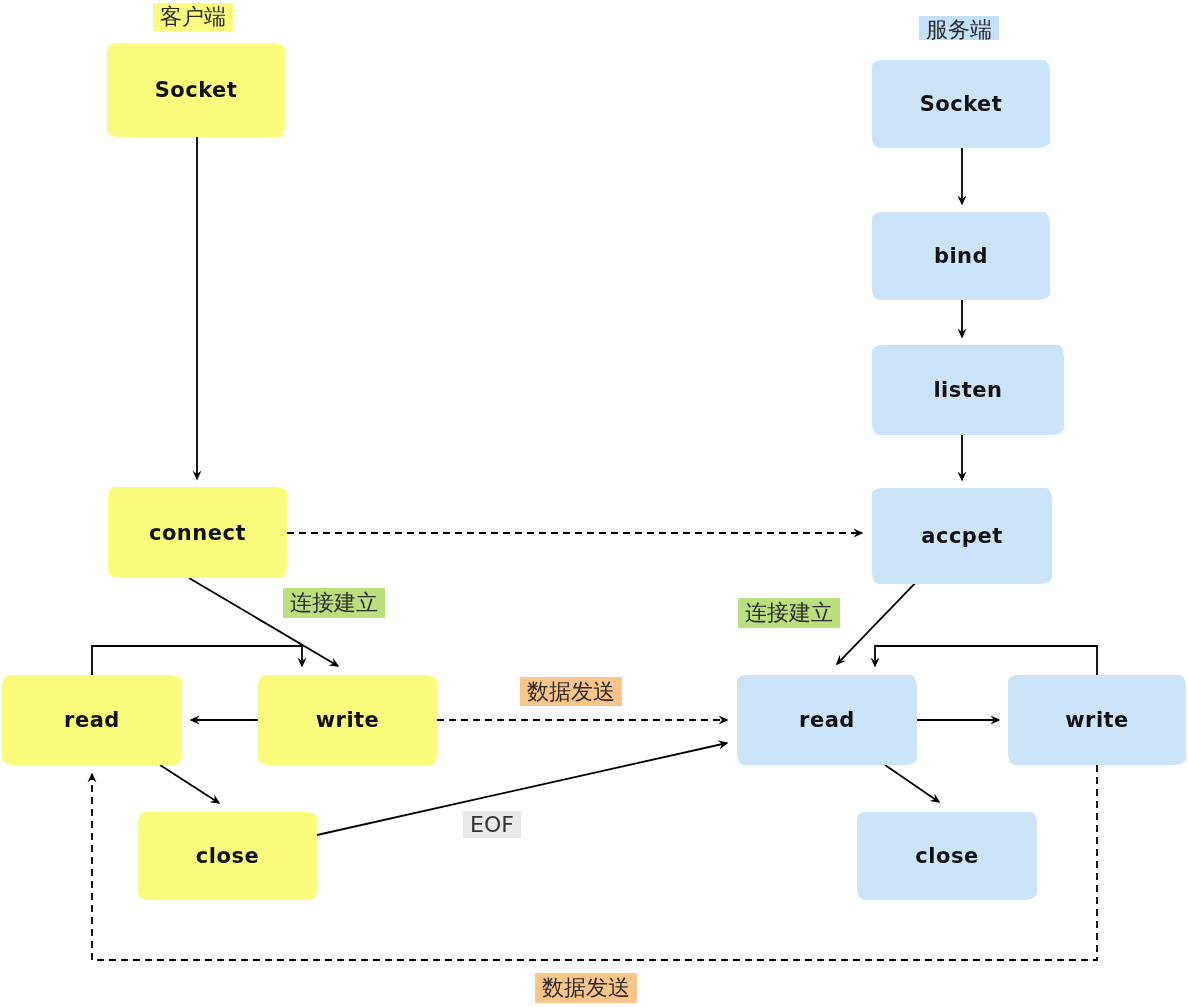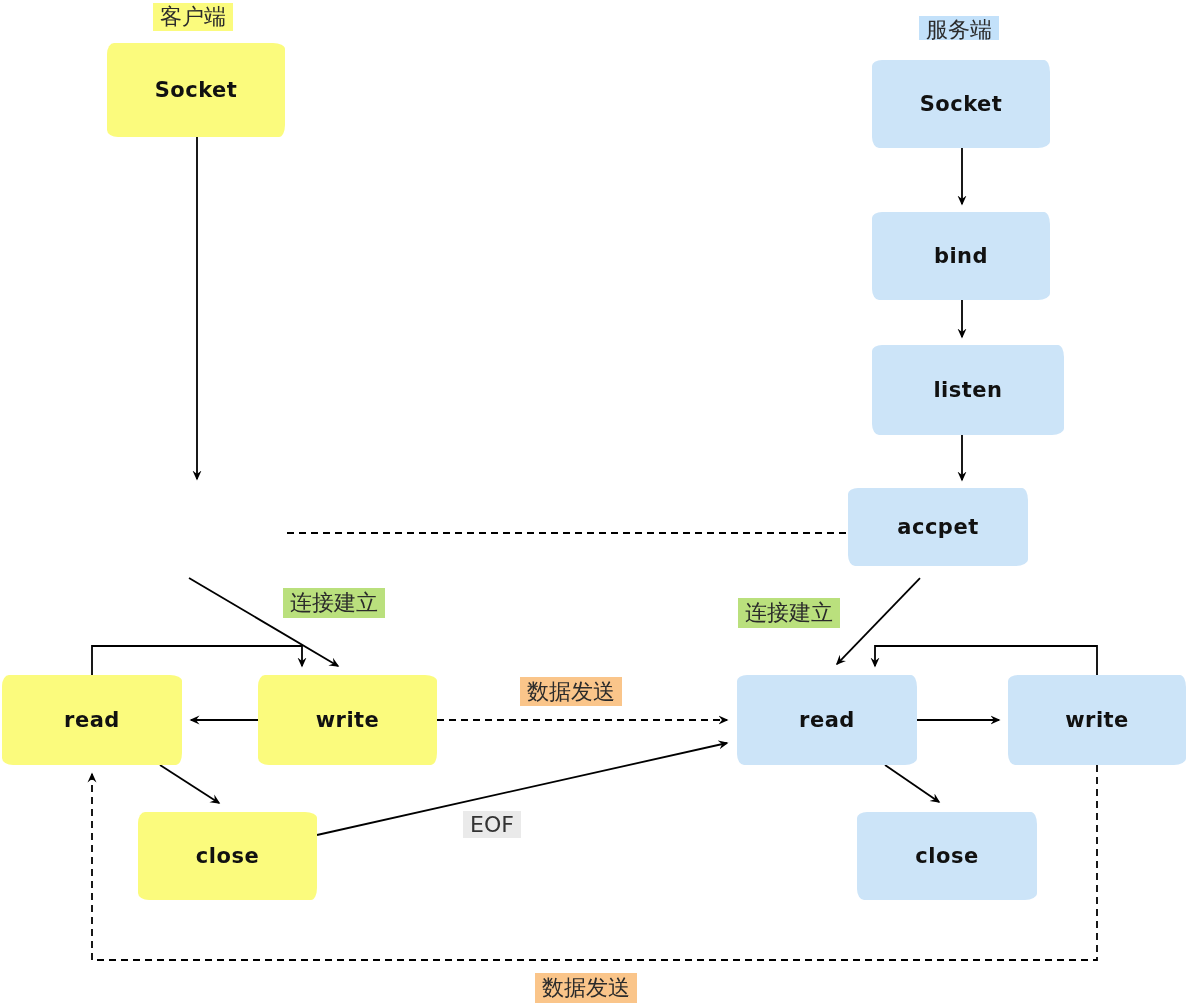--- a/index.html
+++ b/index.html
@@ -39,21 +39,21 @@
 
   .n-c-socket  { left: 107px; top:  43px; width: 178px; height: 94px; }
   .n-c-connect { left: 108px; top: 487px; width: 179px; height: 91px; }
   .n-c-read    { left:   2px; top: 675px; width: 180px; height: 90px; }
   .n-c-write   { left: 258px; top: 675px; width: 179px; height: 90px; }
   .n-c-close   { left: 138px; top: 812px; width: 179px; height: 88px; }
 
   .n-s-socket  { left: 872px; top:  60px; width: 178px; height: 88px; }
   .n-s-bind    { left: 872px; top: 212px; width: 178px; height: 88px; }
   .n-s-listen  { left: 872px; top: 345px; width: 192px; height: 90px; }
-  .n-s-accept  { left: 848px; top: 488px; width: 180px; height: 78px; text-align: center; }
+  .n-s-accept  { left: 872px; top: 488px; width: 180px; height: 96px; text-align: center; }
   .n-s-read    { left: 737px; top: 675px; width: 180px; height: 90px; }
   .n-s-write   { left: 1008px; top: 675px; width: 178px; height: 90px; }
   .n-s-close   { left: 857px; top: 812px; width: 180px; height: 88px; }
 
   
   .tag {
     position: absolute;
     z-index: 3;
     font-size: 22px;
     line-height: 30px;
@@ -102,20 +102,21 @@
     <path class="edge dashed" d="M287,533 L862,533" marker-end="url(#arrow)"></path>
     <path class="edge dashed" d="M437,720 L727,720" marker-end="url(#arrow)"></path>
     <path class="edge" d="M317,835 L727,743" marker-end="url(#arrow)"></path>
     <path class="edge dashed" d="M1097,765 L1097,960 L92,960 L92,774" marker-end="url(#arrow)"></path>
   </svg>
 
   <div class="tag t-client-header">客户端</div>
   <div class="tag t-server-header">服务端</div>
 
   <div class="node client n-c-socket">Socket</div>
+  <div class="node client n-c-connect">connect</div>
   <div class="node client n-c-read">read</div>
   <div class="node client n-c-write">write</div>
   <div class="node client n-c-close">close</div>
 
   <div class="node server n-s-socket">Socket</div>
   <div class="node server n-s-bind">bind</div>
   <div class="node server n-s-listen">listen</div>
   <div class="node server n-s-accept">accpet</div>
   <div class="node server n-s-read">read</div>
   <div class="node server n-s-write">write</div>

